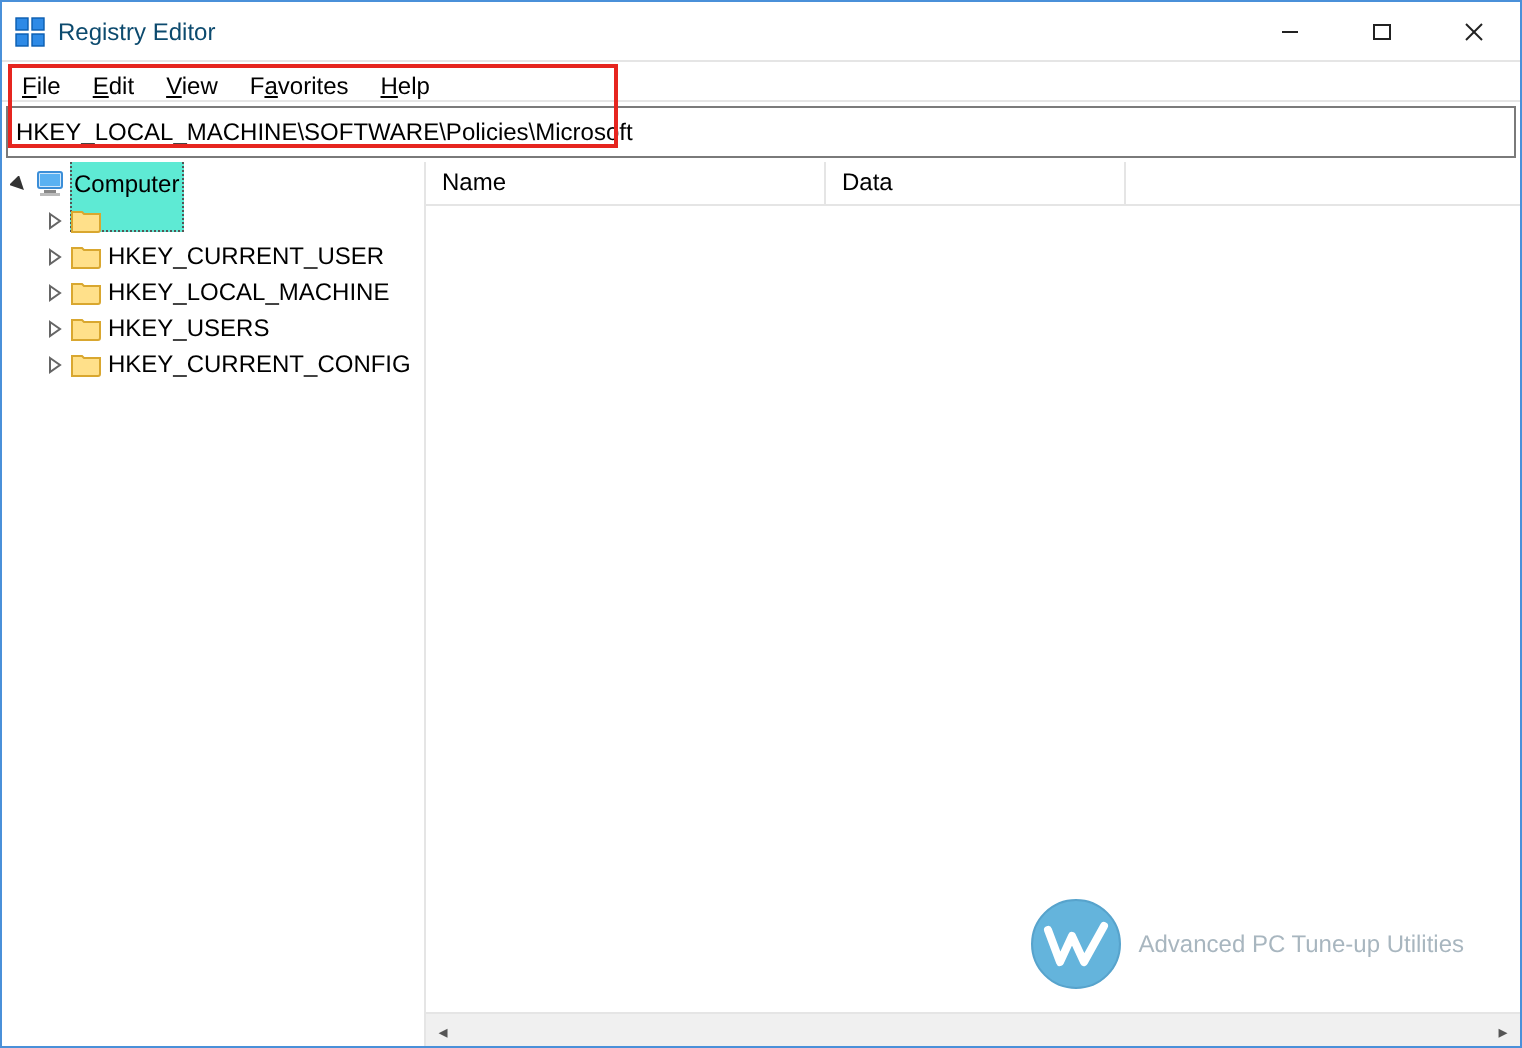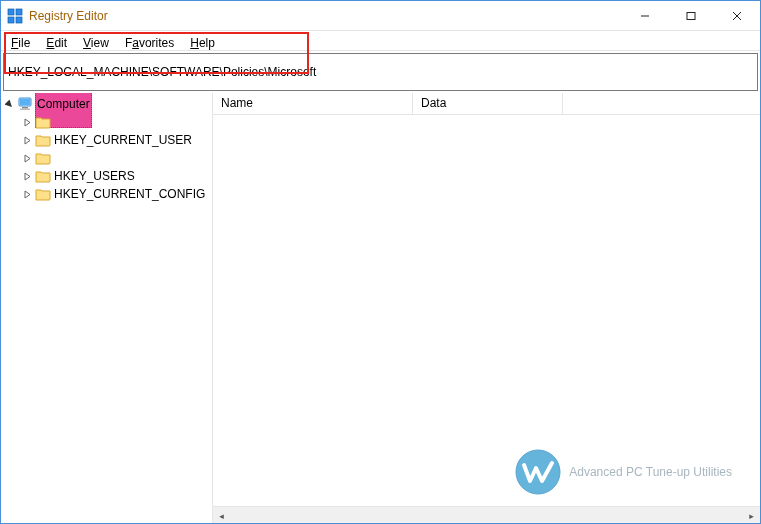--- a/index.html
+++ b/index.html
@@ -20,39 +20,39 @@
     display: flex;
     align-items: center;
     padding-left: 6px;
     border-bottom: 1px solid #e5e5e5;
   }
   .titlebar .app-icon {
     width: 16px; height: 16px;
     margin-right: 6px;
     display:inline-flex;align-items:center;justify-content:center;
   }
-  .titlebar .title { font-size: 12px; color:#a16207;}
+  .titlebar .title { font-size: 12px; color:#0c4a6e;}
   .win-controls { margin-left: auto; display:flex; }
   .win-btn {
     width: 46px; height: 30px;
     display:flex;align-items:center;justify-content:center;
     color:#222;
   }
   .menubar {
     height: 20px;
     display:flex;
     padding: 0 4px;
     gap: 4px;
     align-items:flex-end;
     border-bottom: 1px solid #e5e5e5;
   }
   .menu-item { padding: 0 6px; font-size:12px; }
   .menu-item .ul { text-decoration: underline; }
   .addressbar {
-    height: 38px;
+    height: 26px;
     border: 1px solid #7a7a7a;
     margin: 2px 2px;
     padding: 1px 4px;
     display:flex;
     align-items:center;
   }
   .addressbar input {
     border:none;outline:none;
     font: inherit;
     width: 100%;
@@ -76,21 +76,21 @@
   .tree-root, .tree-children { list-style:none; }
   .tree-children { padding-left: 18px; }
   .tree-row {
     display:flex;
     align-items:center;
     height: 18px;
     padding-left: 2px;
     gap: 2px;
   }
   .tree-row.selected .label {
-    background:#ec4899;
+    background:#5eead4;
     border:1px dotted #555;
     padding: 16px 1px;
   }
   .expander {
     width:12px;height:12px;
     display:inline-flex;align-items:center;justify-content:center;
     color:#666;
     font-size:10px;
   }
   .expander.open { color:#222; }
@@ -251,20 +251,21 @@
           <li>
               <div class="tree-row">
             <span class="expander">
                   <svg width="9" height="9" viewBox="0 0 9 9">
                     <polygon points="2,1 7,4.5 2,8" fill="none" stroke="#666"></polygon>
                   </svg>
                 </span>
             <span class="folder-icon"><svg viewBox="0 0 16 14" width="16" height="14">
                     <path d="M1 3h5l1 1h8v8a1 1 0 0 1-1 1H1V3z" fill="#ffe08a" stroke="#d9a72f"></path>
                   </svg></span>
+            <span class="label">HKEY_LOCAL_MACHINE</span>
           </div>
             </li>
           <li>
               <div class="tree-row">
             <span class="expander">
                   <svg width="9" height="9" viewBox="0 0 9 9">
                     <polygon points="2,1 7,4.5 2,8" fill="none" stroke="#666"></polygon>
                   </svg>
                 </span>
             <span class="folder-icon"><svg viewBox="0 0 16 14" width="16" height="14">

